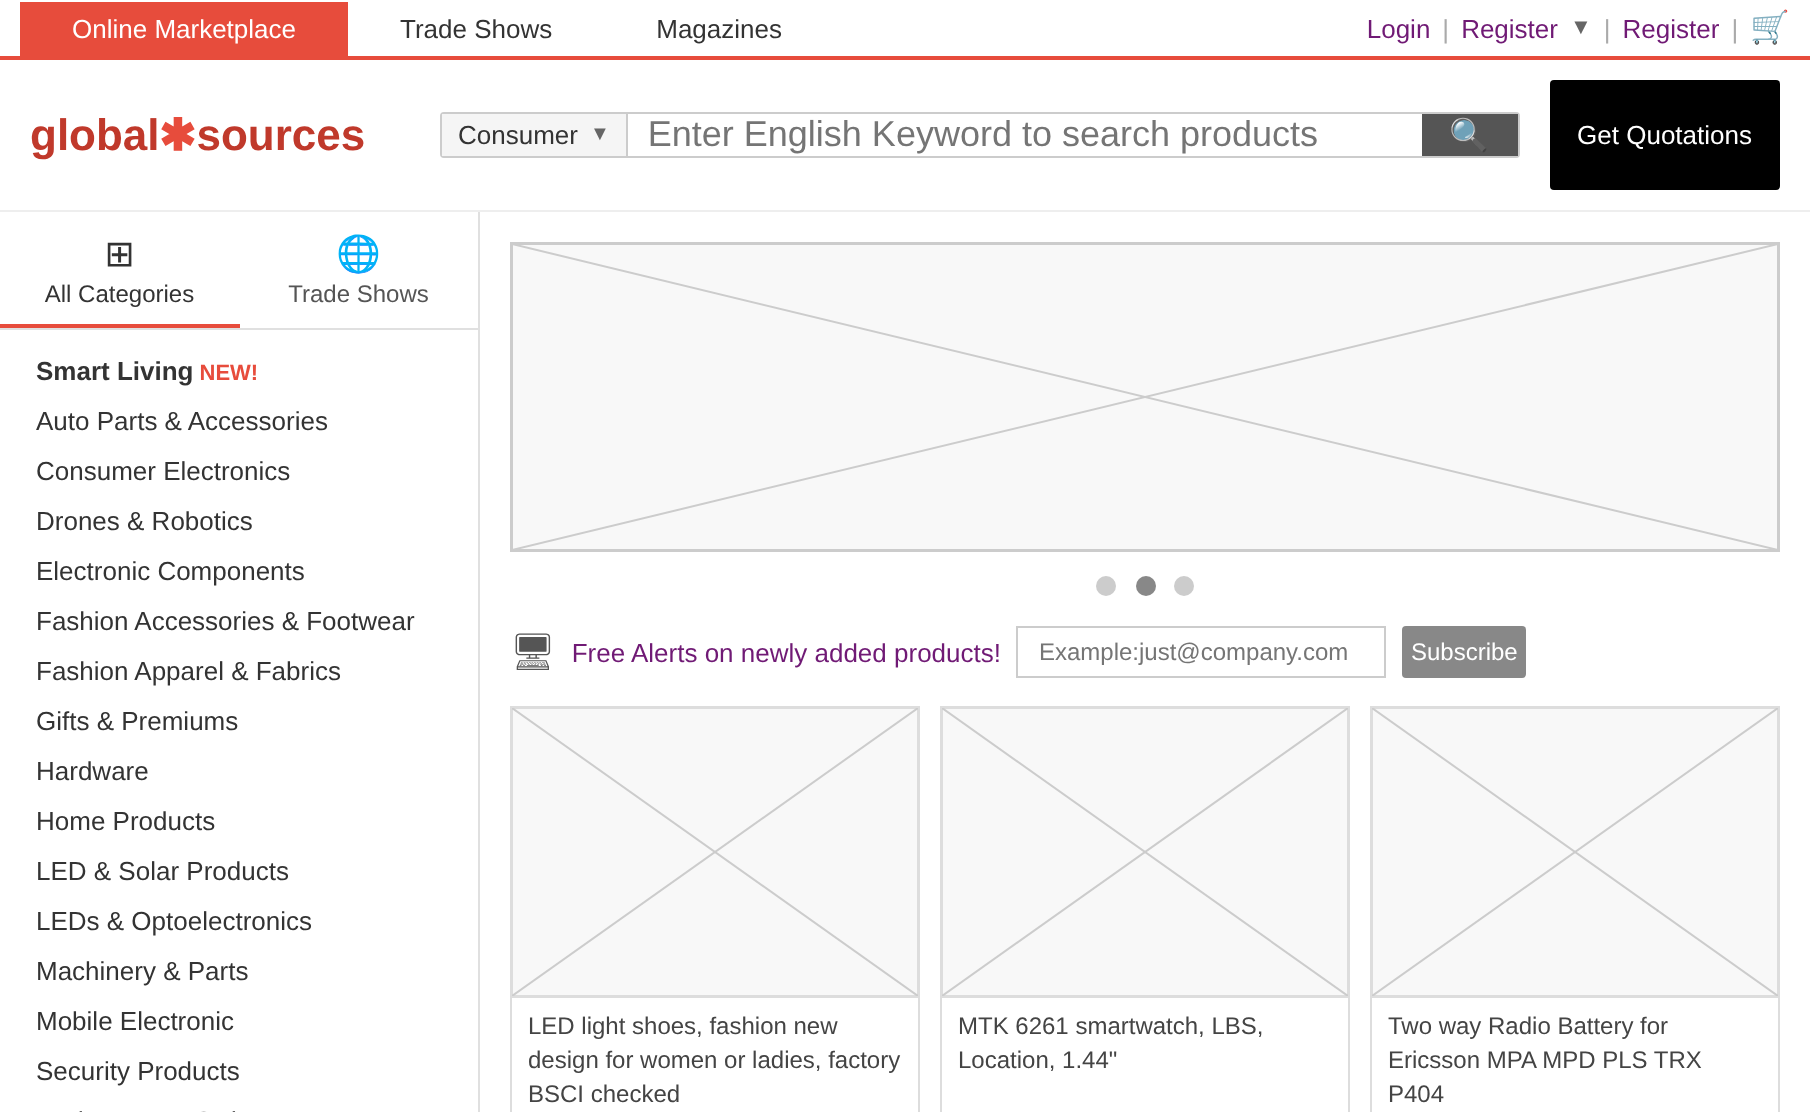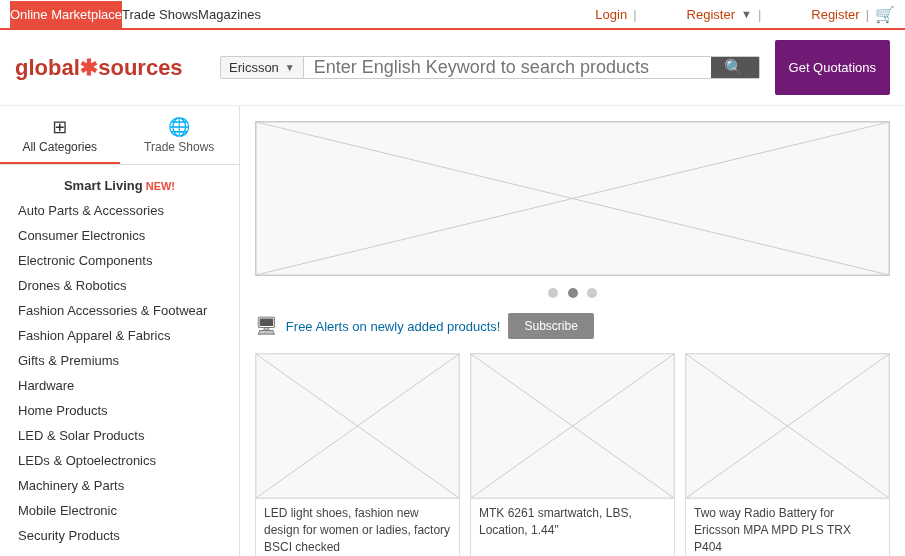--- a/index.html
+++ b/index.html
@@ -9,32 +9,32 @@
     .top-nav {
       background: #fff;
       border-bottom: 2px solid #e74c3c;
       display: flex;
       align-items: center;
       padding: 0 10px;
       height: 30px;
     }
     .top-nav-left { display: flex; gap: 0; flex: 1; }
     .top-nav-item {
-      padding: 6px 0;
+      padding: 6px 26px;
       font-size: 13px;
       cursor: pointer;
       color: #333;
       text-decoration: none;
     }
     .top-nav-item.active {
       background: #e74c3c;
       color: #fff;
     }
     .top-nav-right { display: flex; align-items: center; gap: 6px; font-size: 13px; }
-    .top-nav-right a { color: #c2410c; text-decoration: none; margin-left: 44px; }
+    .top-nav-right a { color: #701a75; text-decoration: none; }
     .top-nav-right .sep { color: #aaa; }
     .cart-icon { font-size: 16px; }
 
     
     .header {
       display: flex;
       align-items: center;
       padding: 10px 15px;
       gap: 15px;
       background: #fff;
@@ -72,21 +72,21 @@
     }
     .search-btn {
       background: #555;
       color: #fff;
       border: none;
       padding: 0 14px;
       cursor: pointer;
       font-size: 16px;
     }
     .quotation-btn {
-      background: #701a75;
+      background: #000000;
       color: #fff;
       border: none;
       padding: 20px 14px;
       cursor: pointer;
       font-size: 13px;
       border-radius: 2px;
       white-space: nowrap;
     }
 
     
@@ -120,21 +120,21 @@
       color: #333;
     }
     .sidebar-tab .tab-icon { font-size: 18px; display: block; margin-bottom: 2px; }
     .sidebar-menu { padding: 8px 0; }
     .sidebar-item {
       padding: 5px 18px;
       font-size: 13px;
       cursor: pointer;
       color: #333;
     }
-    .sidebar-item.highlight { font-weight: bold; text-align: center; }
+    .sidebar-item.highlight { font-weight: bold; }
     .sidebar-item .new-badge {
       color: #e74c3c;
       font-size: 11px;
       font-weight: bold;
       margin-left: 3px;
     }
 
     
     .content-area {
       flex: 1;
@@ -175,34 +175,34 @@
       color: #333;
       margin-bottom: 10px;
     }
     .alert-bar {
       display: flex;
       align-items: center;
       gap: 8px;
       margin-bottom: 14px;
     }
     .monitor-icon { font-size: 18px; color: #555; }
-    .alert-text { font-size: 13px; color: #0369a1; }
+    .alert-text { font-size: 13px; color: #701a75; }
     .alert-input {
       border: 1px solid #ccc;
       padding: 5px 10px;
       font-size: 12px;
       color: #aaa;
       width: 185px;
       outline: none;
     }
     .subscribe-btn {
       background: #888;
       color: #fff;
       border: none;
-      padding: 6px 16px;
+      padding: 6px 4px;
       cursor: pointer;
       font-size: 12px;
       border-radius: 2px;
     }
 
     
     .product-grid {
       display: flex;
       gap: 10px;
     }
@@ -251,21 +251,21 @@
 </nav>
 
 <header class="header">
   <div class="logo-area">
     <div style="font-size:22px;font-weight:bold;color:#c0392b;font-family:Arial;">
       global<span style="color:#e74c3c;">✱</span>sources
     </div>
   </div>
   <div class="search-bar">
     <div class="search-category">
-      <span>Ericsson</span>
+      <span>Consumer</span>
       <span class="arrow">▼</span>
     </div>
     <input class="search-input" type="text" placeholder="Enter English Keyword to search products" style="">
     <button class="search-btn">
       <span>🔍</span>
     </button>
   </div>
   <button class="quotation-btn">Get Quotations</button>
 </header>
 
@@ -281,22 +281,22 @@
         <span class="tab-icon">🌐</span>
         <span>Trade Shows</span>
       </div>
     </div>
     <div class="sidebar-menu">
       <div class="sidebar-item highlight">
         <span>Smart Living</span><span class="new-badge">NEW!</span>
       </div>
       <div class="sidebar-item"><span>Auto Parts &amp; Accessories</span></div>
       <div class="sidebar-item"><span>Consumer Electronics</span></div>
+      <div class="sidebar-item"><span>Drones &amp; Robotics</span></div>
       <div class="sidebar-item"><span>Electronic Components</span></div>
-      <div class="sidebar-item"><span>Drones &amp; Robotics</span></div>
       <div class="sidebar-item"><span>Fashion Accessories &amp; Footwear</span></div>
       <div class="sidebar-item"><span>Fashion Apparel &amp; Fabrics</span></div>
       <div class="sidebar-item"><span>Gifts &amp; Premiums</span></div>
       <div class="sidebar-item"><span>Hardware</span></div>
       <div class="sidebar-item"><span>Home Products</span></div>
       <div class="sidebar-item"><span>LED &amp; Solar Products</span></div>
       <div class="sidebar-item"><span>LEDs &amp; Optoelectronics</span></div>
       <div class="sidebar-item"><span>Machinery &amp; Parts</span></div>
       <div class="sidebar-item"><span>Mobile Electronic</span></div>
       <div class="sidebar-item"><span>Security Products</span></div>
@@ -316,20 +316,21 @@
     <div class="banner-dots">
       <span></span>
       <span class="active"></span>
       <span></span>
     </div>
 
 
     <div class="alert-bar">
       <span class="monitor-icon">🖥</span>
       <span class="alert-text">Free Alerts on newly added products!</span>
+      <input class="alert-input" type="text" placeholder="Example:just@company.com" style="">
       <button class="subscribe-btn">Subscribe</button>
     </div>
 
     <div class="product-grid">
 
       <div class="product-card">
         <div class="product-image">
           <svg xmlns="http://www.w3.org/2000/svg">
             <rect width="100%" height="100%" fill="#f8f8f8" stroke="#ddd"></rect>
             <line x1="0" y1="0" x2="100%" y2="100%" stroke="#ccc" stroke-width="1"></line>

